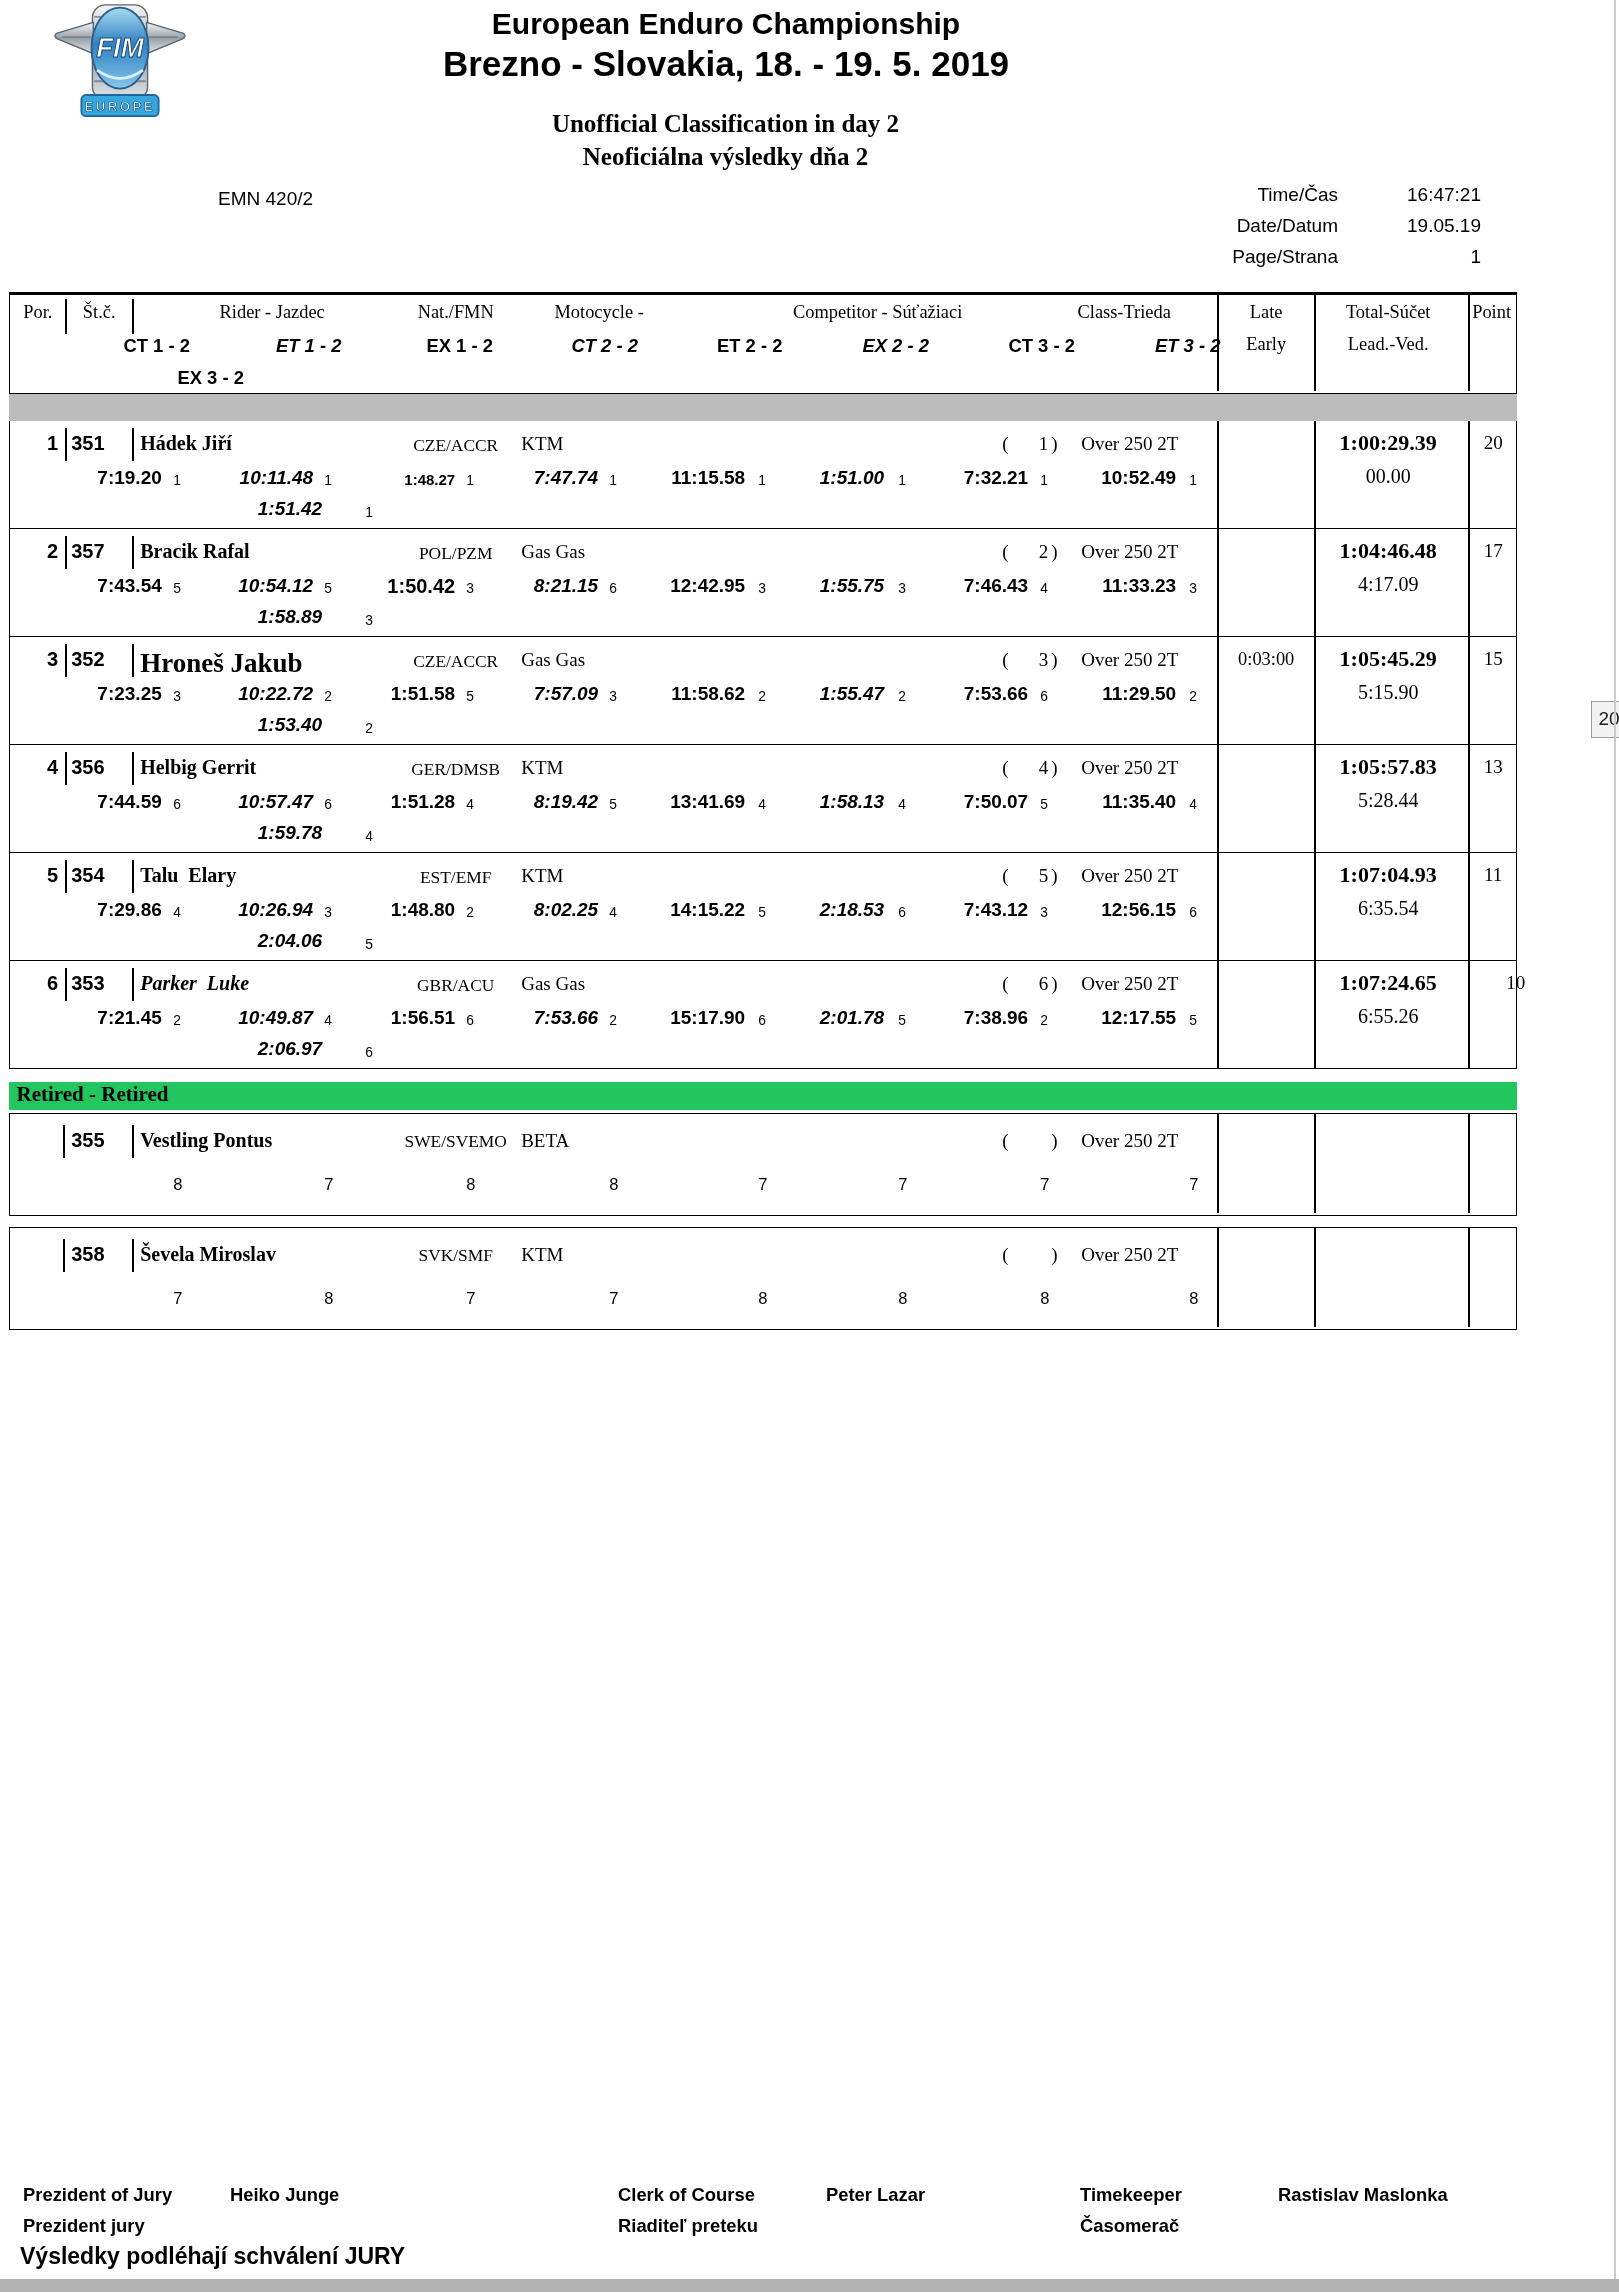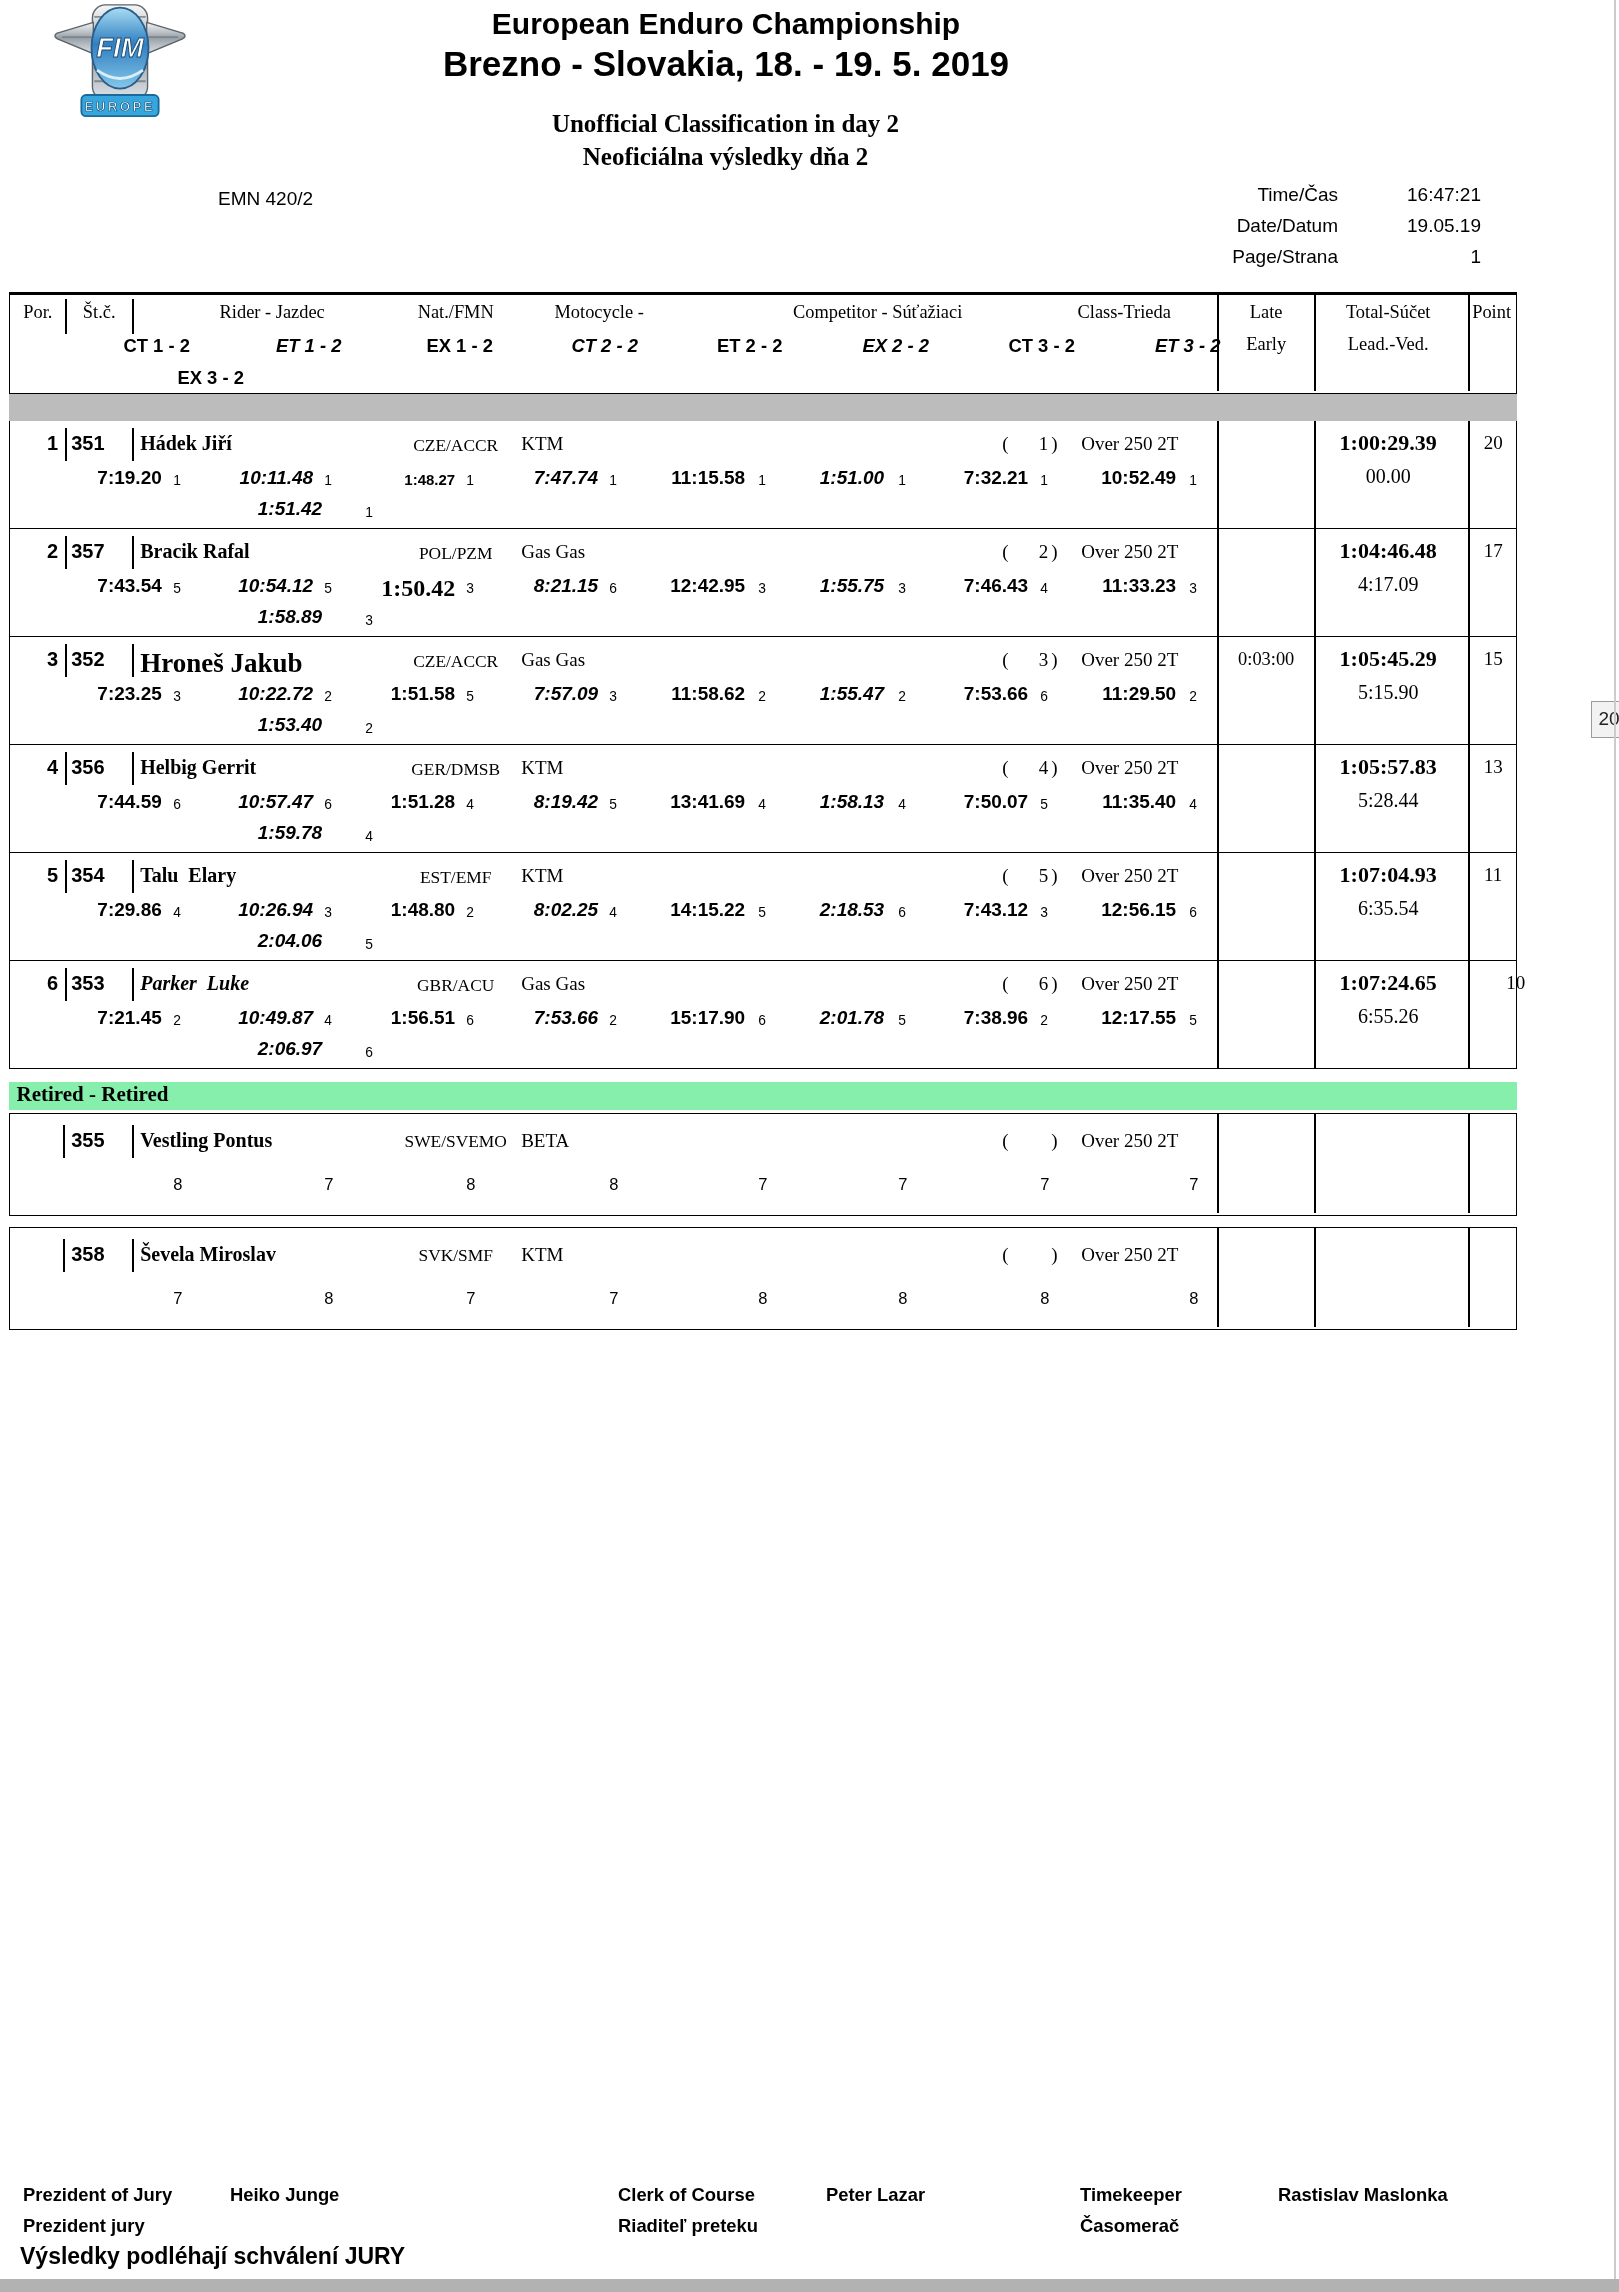--- a/index.html
+++ b/index.html
@@ -162,21 +162,21 @@
           <div class="abs serif b c" style="left: 1297px; top: 9.2px; width: 162px; font-size: 22px;">1:04:46.48</div>
           <div class="abs serif c" style="left: 1297px; top: 44px; width: 162px; font-size: 20px;">4:17.09</div>
           <div class="abs serif c" style="left: 1460px; top: 11px; width: 46px; font-size: 19px;">17</div>
           <div class="vl" style="left: 1207px; top: 0px; height: 107px;"></div>
           <div class="vl" style="left: 1304px; top: 0px; height: 107px;"></div>
           <div class="vl" style="left: 1458px; top: 0px; height: 107px;"></div>
           <div class="abs sans b r" style="left: 4.6px; top: 46px; width: 147px; font-size: 19px;">7:43.54</div>
           <div class="abs sans" style="left: 163px; top: 52px; font-size: 13.8px;">5</div>
           <div class="abs sans b r i" style="left: 156px; top: 46px; width: 147px; font-size: 19px;">10:54.12</div>
           <div class="abs sans" style="left: 314px; top: 52px; font-size: 13.8px;">5</div>
-          <div class="abs sans b r" style="left: 298px; top: 46px; width: 147px; font-size: 24px; font-family: Liberation Serif, serif;">1:50.42</div>
+          <div class="abs sans b r" style="left: 298px; top: 46px; width: 147px; font-size: 20px;">1:50.42</div>
           <div class="abs sans" style="left: 456px; top: 52px; font-size: 13.8px;">3</div>
           <div class="abs sans b r i" style="left: 441px; top: 46px; width: 147px; font-size: 19px;">8:21.15</div>
           <div class="abs sans" style="left: 599px; top: 52px; font-size: 13.8px;">6</div>
           <div class="abs sans b r" style="left: 588px; top: 46px; width: 147px; font-size: 19px;">12:42.95</div>
           <div class="abs sans" style="left: 748px; top: 52px; font-size: 13.8px;">3</div>
           <div class="abs sans b r i" style="left: 727px; top: 46px; width: 147px; font-size: 19px;">1:55.75</div>
           <div class="abs sans" style="left: 888px; top: 52px; font-size: 13.8px;">3</div>
           <div class="abs sans b r" style="left: 871px; top: 46px; width: 147px; font-size: 19px;">7:46.43</div>
           <div class="abs sans" style="left: 1030px; top: 52px; font-size: 13.8px;">4</div>
           <div class="abs sans b r" style="left: 1019px; top: 46px; width: 147px; font-size: 19px;">11:33.23</div>
@@ -330,21 +330,21 @@
           <div class="abs sans b r i" style="left: 727px; top: 46px; width: 147px; font-size: 19px;">2:01.78</div>
           <div class="abs sans" style="left: 888px; top: 52px; font-size: 13.8px;">5</div>
           <div class="abs sans b r" style="left: 871px; top: 46px; width: 147px; font-size: 19px;">7:38.96</div>
           <div class="abs sans" style="left: 1030px; top: 52px; font-size: 13.8px;">2</div>
           <div class="abs sans b r" style="left: 1019px; top: 46px; width: 147px; font-size: 19px;">12:17.55</div>
           <div class="abs sans" style="left: 1179px; top: 52px; font-size: 13.8px;">5</div>
           <div class="abs sans b i r" style="left: 165px; top: 77px; width: 147px; font-size: 19px;">2:06.97</div>
           <div class="abs sans" style="left: 355px; top: 84px; font-size: 13.8px;">6</div>
         </div>
       </div>
-    <div id="retband" style="background: #86efac;">
+    <div id="retband" style="background: #22c55e;">
       <div class="abs serif b" style="left:7.3px;top:0;font-size:21px">Retired - Retired</div>
     </div>
   <div class="retbox" style="top: 821px;">
         <div class="vl" style="left: 53px; top: 11px; height: 33px;"></div>
         <div class="abs sans b" style="left: 61px; top: 14.7px; font-size: 20px;">355</div>
         <div class="vl" style="left: 122px; top: 11px; height: 33px;"></div>
         <div class="abs serif b" style="left: 130px; top: 14.7px; font-size: 20px;">Vestling Pontus</div>
         <div class="abs serif c" style="left: 372px; top: 17.4px; width: 147px; font-size: 17.4px;">SWE/SVEMO</div>
         <div class="abs serif" style="left: 511px; top: 15.6px; font-size: 19px;">BETA</div>
         <div class="abs serif" style="left: 992px; top: 15.6px; font-size: 19px;">(</div>

